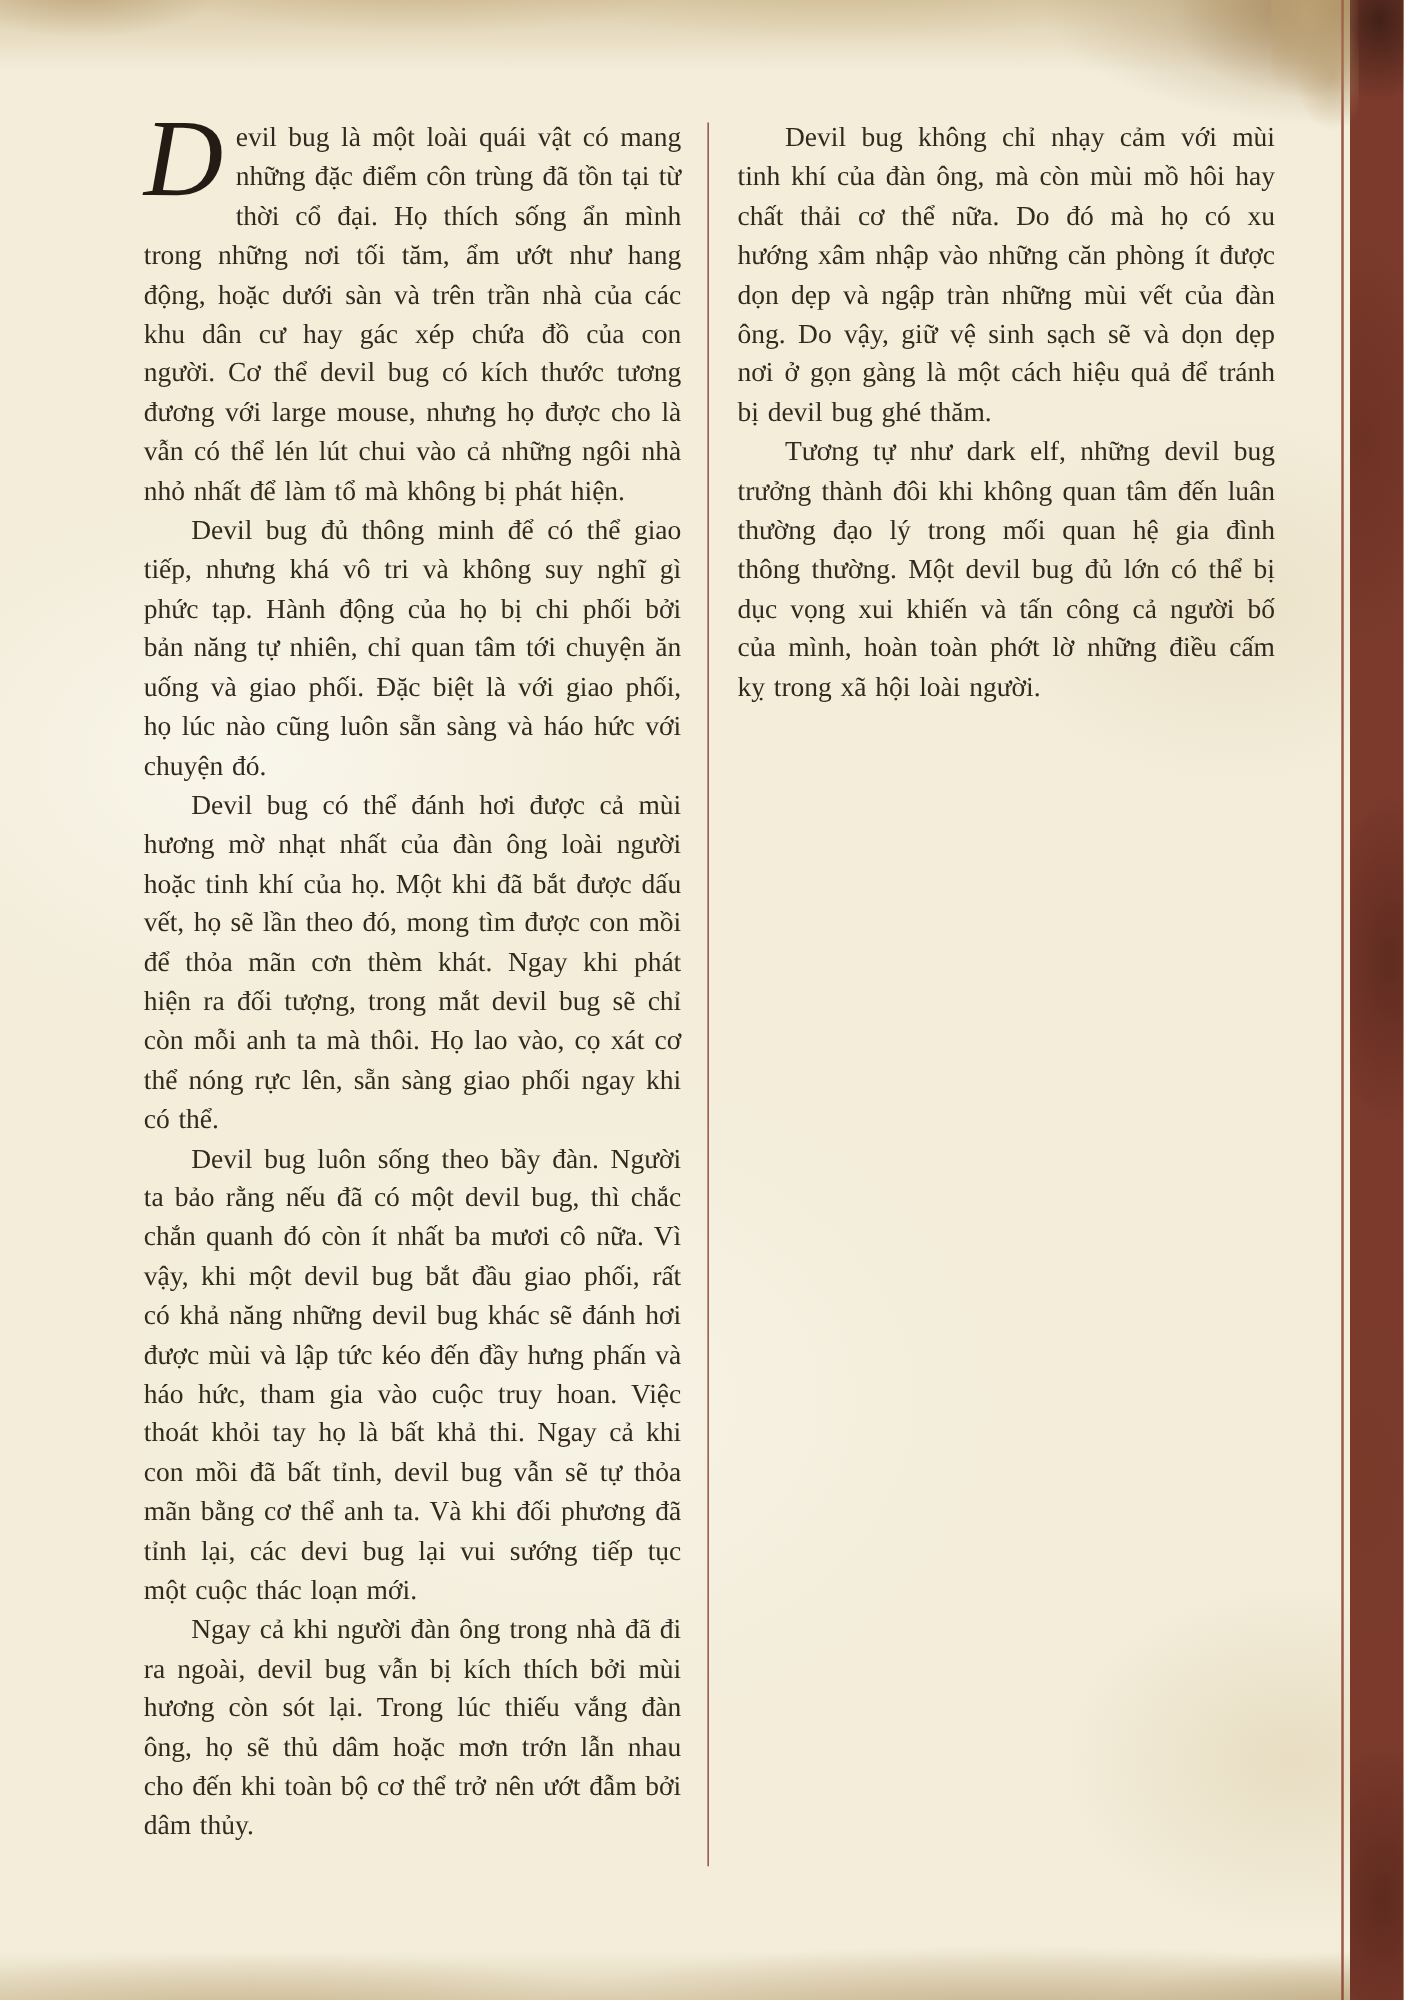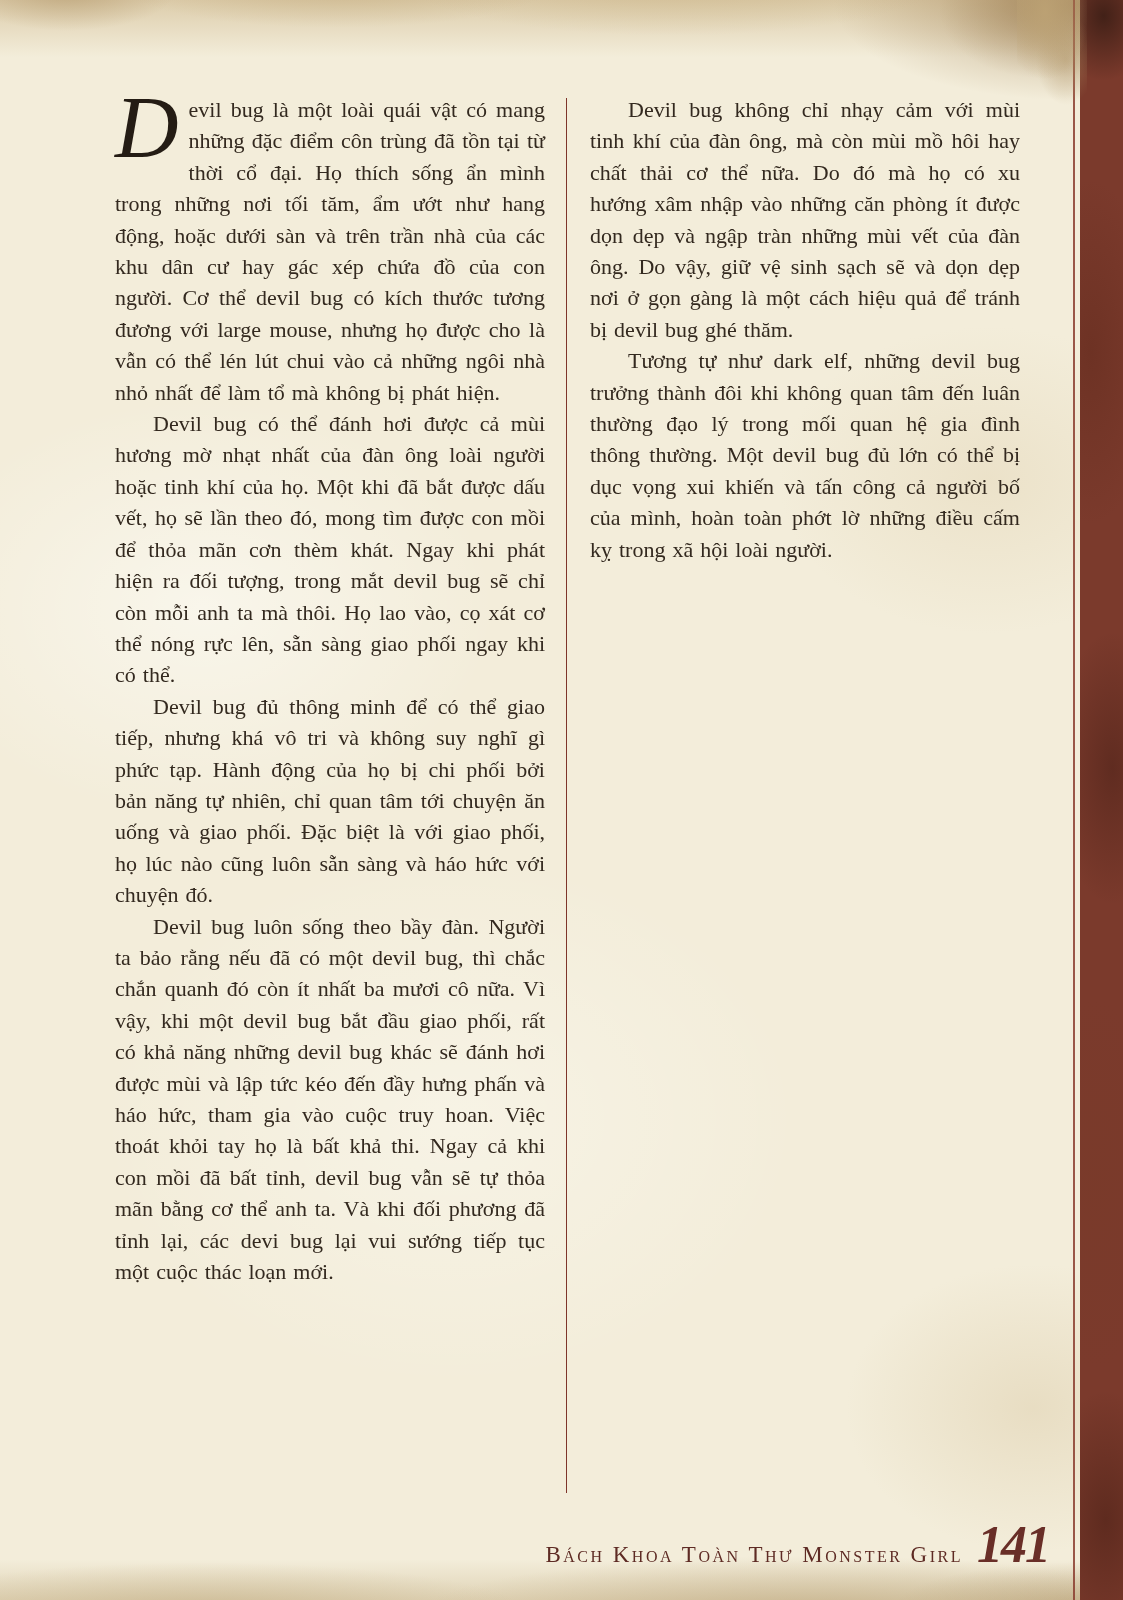--- a/index.html
+++ b/index.html
@@ -112,29 +112,26 @@
   <div class="stain-top"></div>
   <div class="stain-bottom"></div>
   <div class="spine-band"></div>
   <div class="spine-line"></div>
   <div class="spine-top-stain"></div>
   <div class="column-divider"></div>
 
   <main class="content">
     <section class="col">
       <p class="para"><span class="dropcap">D</span><span>evil bug là một loài quái vật có mang những đặc điểm côn trùng đã tồn tại từ thời cổ đại. Họ thích sống ẩn mình trong những nơi tối tăm, ẩm ướt như hang động, hoặc dưới sàn và trên trần nhà của các khu dân cư hay gác xép chứa đồ của con người. Cơ thể devil bug có kích thước tương đương với large mouse, nhưng họ được cho là vẫn có thể lén lút chui vào cả những ngôi nhà nhỏ nhất để làm tổ mà không bị phát hiện.</span></p>
+      <p class="para indent">Devil bug đủ thông minh để có thể giao tiếp, nhưng khá vô tri và không suy nghĩ gì phức tạp. Hành động của họ bị chi phối bởi bản năng tự nhiên, chỉ quan tâm tới chuyện ăn uống và giao phối. Đặc biệt là với giao phối, họ lúc nào cũng luôn sẵn sàng và háo hức với chuyện đó.</p>
       <p class="para indent">Devil bug có thể đánh hơi được cả mùi hương mờ nhạt nhất của đàn ông loài người hoặc tinh khí của họ. Một khi đã bắt được dấu vết, họ sẽ lần theo đó, mong tìm được con mồi để thỏa mãn cơn thèm khát. Ngay khi phát hiện ra đối tượng, trong mắt devil bug sẽ chỉ còn mỗi anh ta mà thôi. Họ lao vào, cọ xát cơ thể nóng rực lên, sẵn sàng giao phối ngay khi có thể.</p>
-      <p class="para indent">Devil bug đủ thông minh để có thể giao tiếp, nhưng khá vô tri và không suy nghĩ gì phức tạp. Hành động của họ bị chi phối bởi bản năng tự nhiên, chỉ quan tâm tới chuyện ăn uống và giao phối. Đặc biệt là với giao phối, họ lúc nào cũng luôn sẵn sàng và háo hức với chuyện đó.</p>
       <p class="para indent">Devil bug luôn sống theo bầy đàn. Người ta bảo rằng nếu đã có một devil bug, thì chắc chắn quanh đó còn ít nhất ba mươi cô nữa. Vì vậy, khi một devil bug bắt đầu giao phối, rất có khả năng những devil bug khác sẽ đánh hơi được mùi và lập tức kéo đến đầy hưng phấn và háo hức, tham gia vào cuộc truy hoan. Việc thoát khỏi tay họ là bất khả thi. Ngay cả khi con mồi đã bất tỉnh, devil bug vẫn sẽ tự thỏa mãn bằng cơ thể anh ta. Và khi đối phương đã tỉnh lại, các devi bug lại vui sướng tiếp tục một cuộc thác loạn mới.</p>
+      <p class="para indent">Ngay cả khi người đàn ông trong nhà đã đi ra ngoài, devil bug vẫn bị kích thích bởi mùi hương còn sót lại. Trong lúc thiếu vắng đàn ông, họ sẽ thủ dâm hoặc mơn trớn lẫn nhau cho đến khi toàn bộ cơ thể trở nên ướt đẫm bởi dâm thủy.</p>
     </section>
 
     <section class="col">
       <p class="para indent">Devil bug không chỉ nhạy cảm với mùi tinh khí của đàn ông, mà còn mùi mồ hôi hay chất thải cơ thể nữa. Do đó mà họ có xu hướng xâm nhập vào những căn phòng ít được dọn dẹp và ngập tràn những mùi vết của đàn ông. Do vậy, giữ vệ sinh sạch sẽ và dọn dẹp nơi ở gọn gàng là một cách hiệu quả để tránh bị devil bug ghé thăm.</p>
       <p class="para indent">Tương tự như dark elf, những devil bug trưởng thành đôi khi không quan tâm đến luân thường đạo lý trong mối quan hệ gia đình thông thường. Một devil bug đủ lớn có thể bị dục vọng xui khiến và tấn công cả người bố của mình, hoàn toàn phớt lờ những điều cấm kỵ trong xã hội loài người.</p>
     </section>
   </main>
 
-  <footer class="page-footer">
-    <span class="book-title">Bách Khoa Toàn Thư Monster Girl</span>
-    <span class="page-number">141</span>
-  </footer>
 
 </div>
 
 </body></html>

